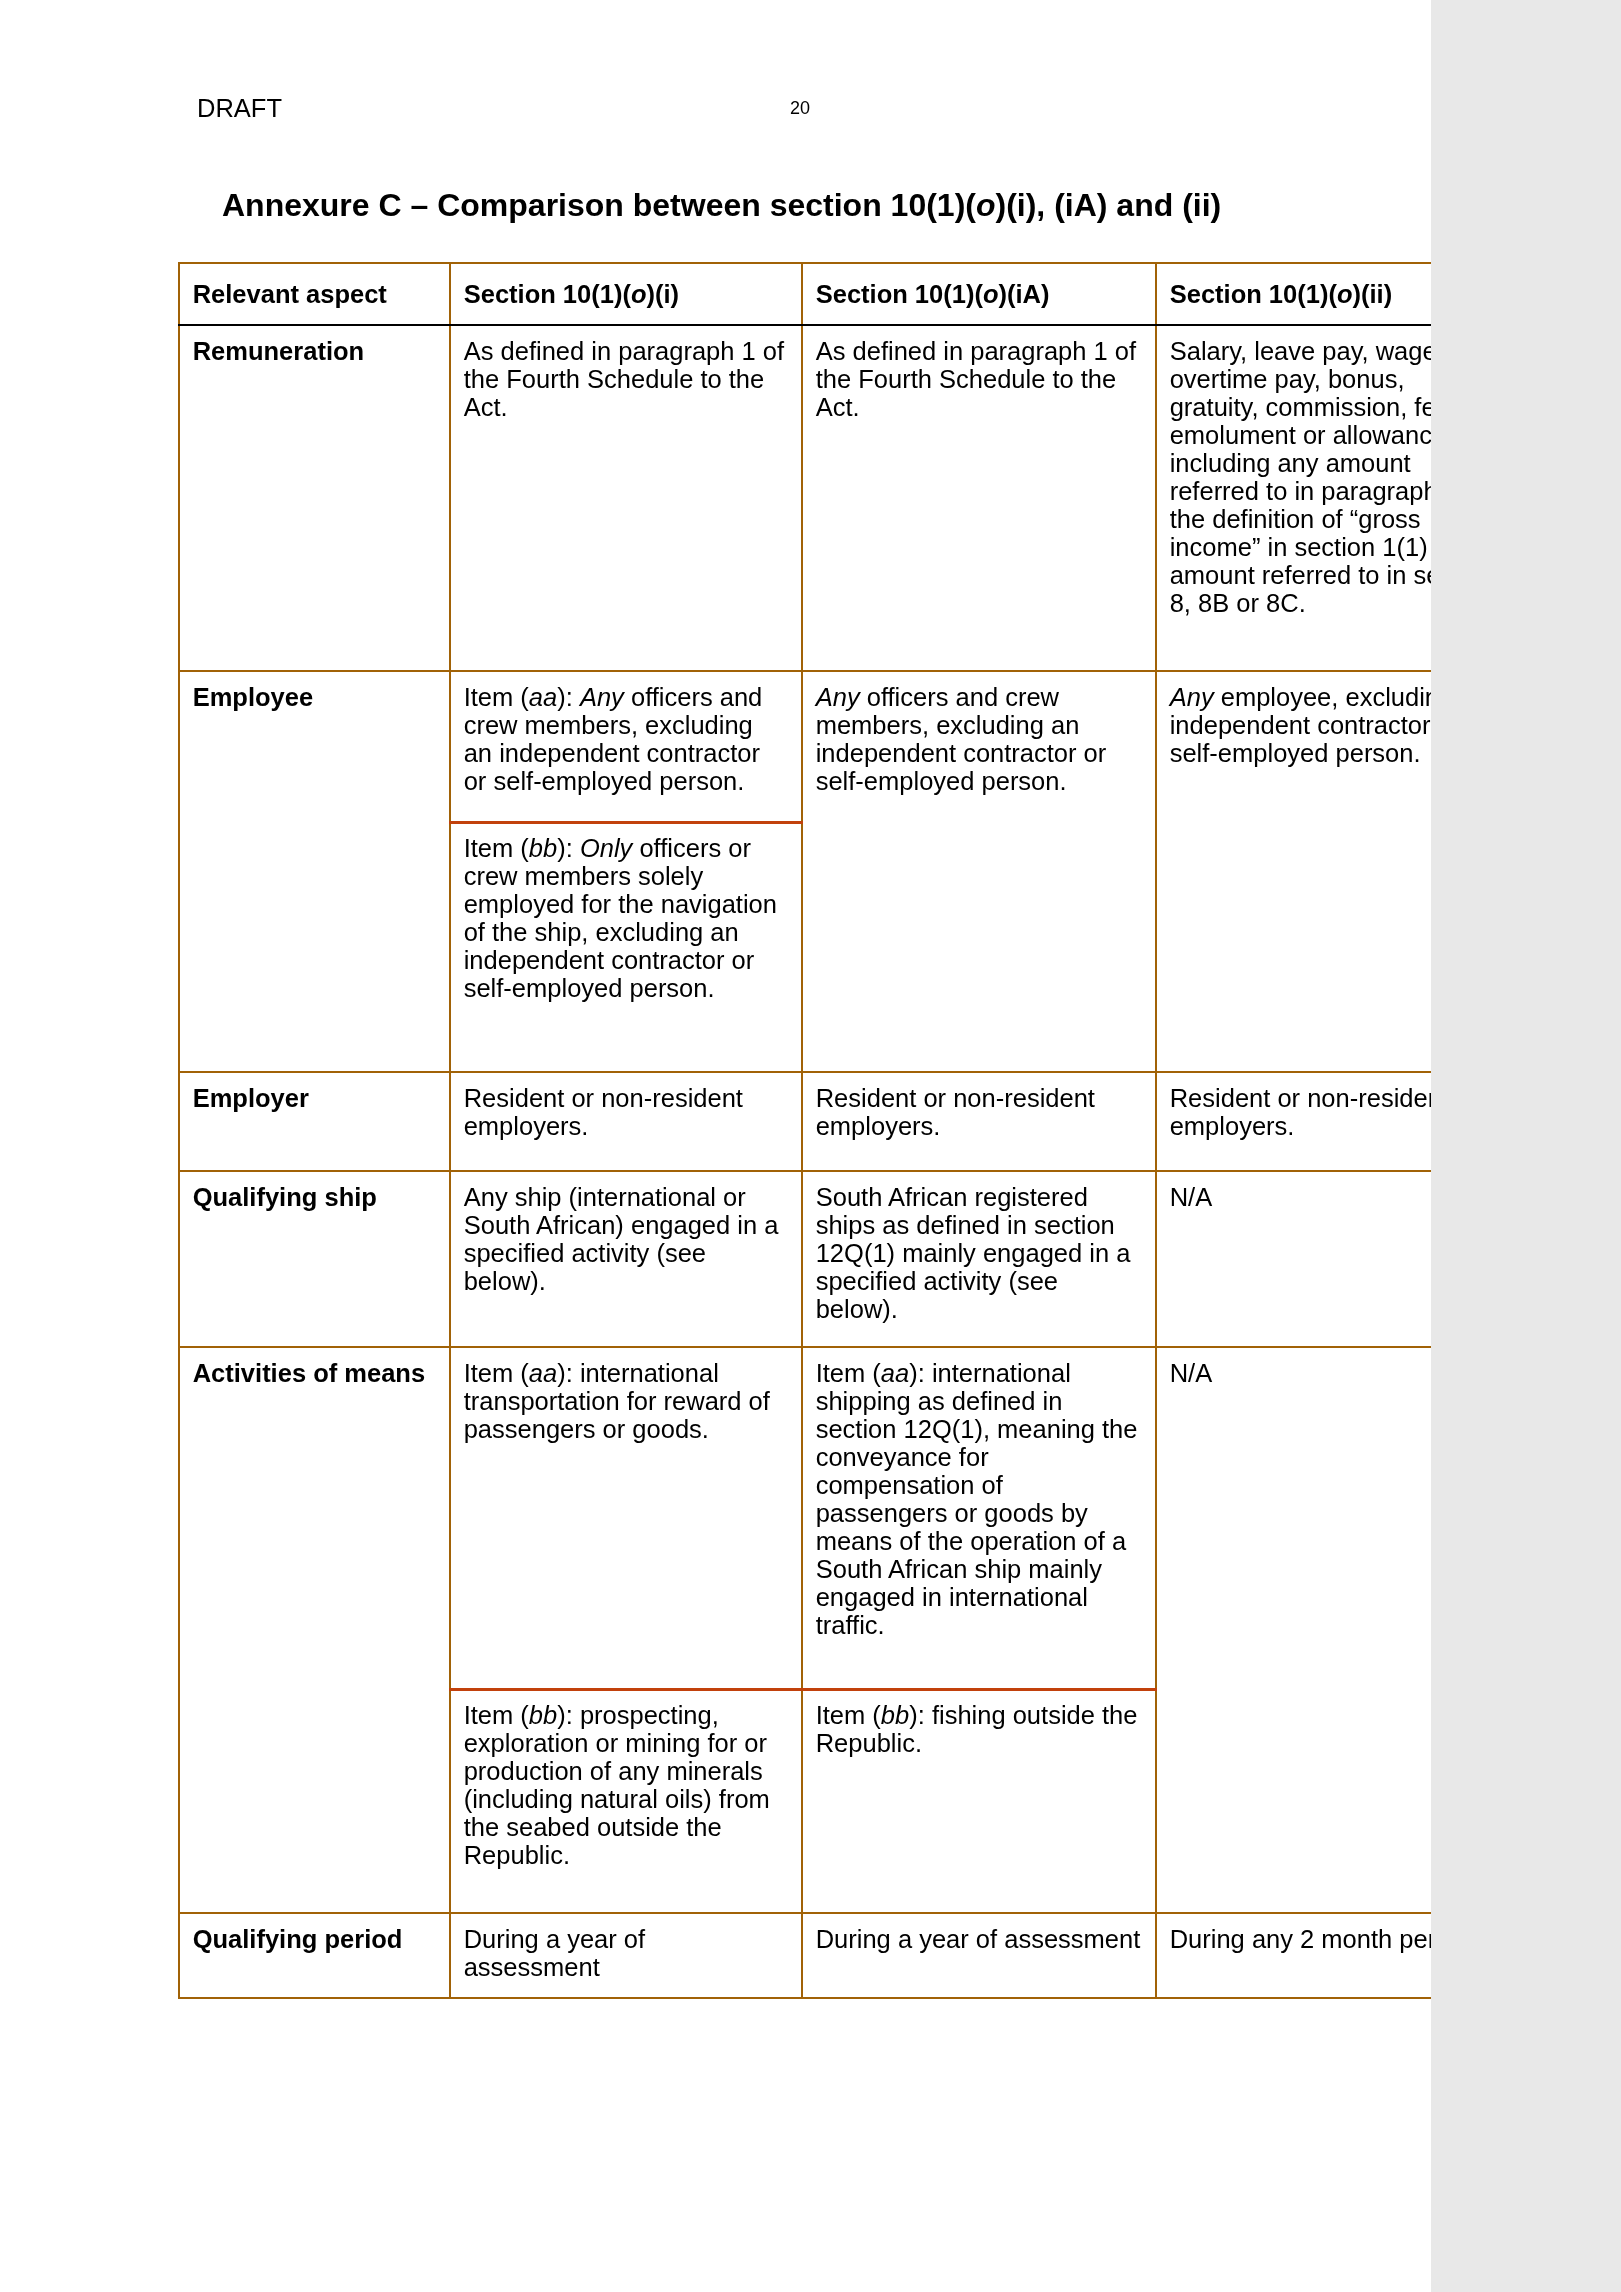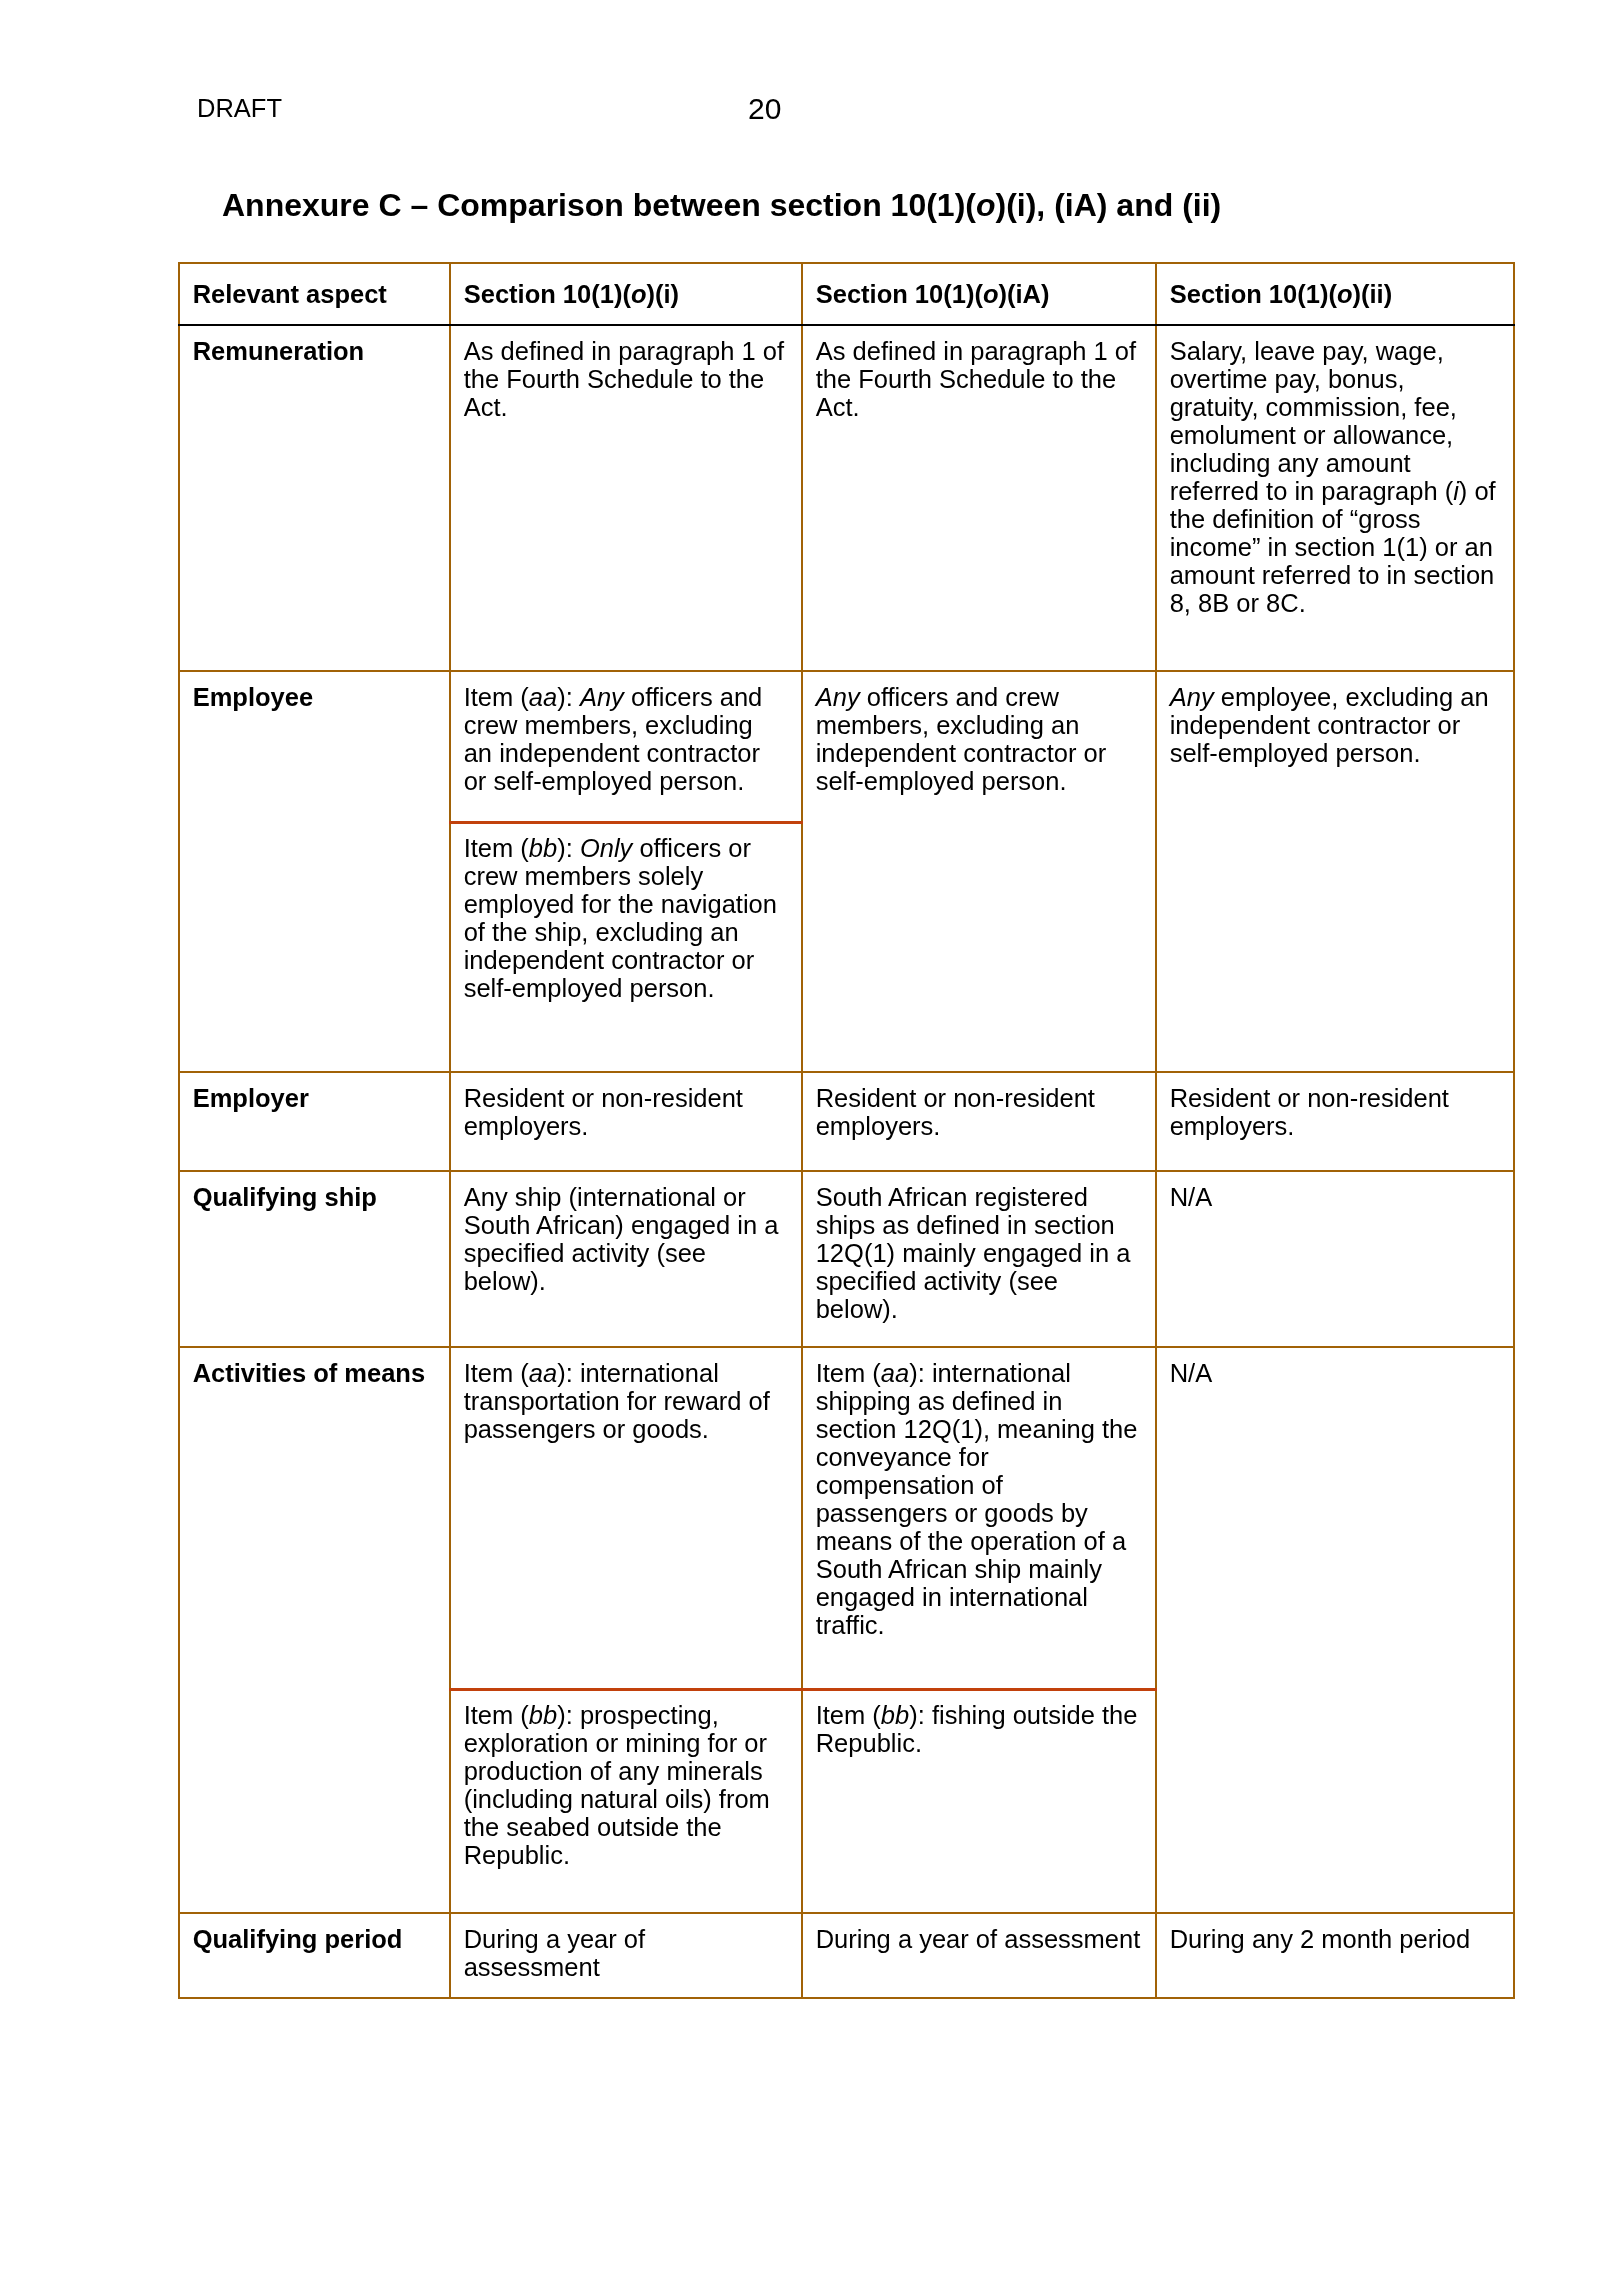--- a/index.html
+++ b/index.html
@@ -1,36 +1,36 @@
 <!DOCTYPE html>
 <html><head>
 <meta charset="utf-8">
 <style>
   html, body { margin: 0; padding: 0; background: #e8e8e8; }
   .page {
     position: relative;
-    width: 1621px;
+    width: 1431px;
     height: 2293px;
     background: #ffffff;
     font-family: "Liberation Sans", "DejaVu Sans", sans-serif;
     color: #000000;
     overflow: hidden;
   }
   .draft-label {
     position: absolute;
     top: 94px;
     left: 197px;
     font-size: 25.5px;
     line-height: 29px;
   }
   .page-number {
     position: absolute;
     top: 94px;
-    left: 748px;
-    font-size: 30px;
+    left: 790px;
+    font-size: 18px;
     line-height: 29px;
     text-align: center;
   }
   .doc-title {
     position: absolute;
     top: 178px;
     left: 210px;
     margin: 12px;
     font-size: 32px;
     font-weight: bold;

